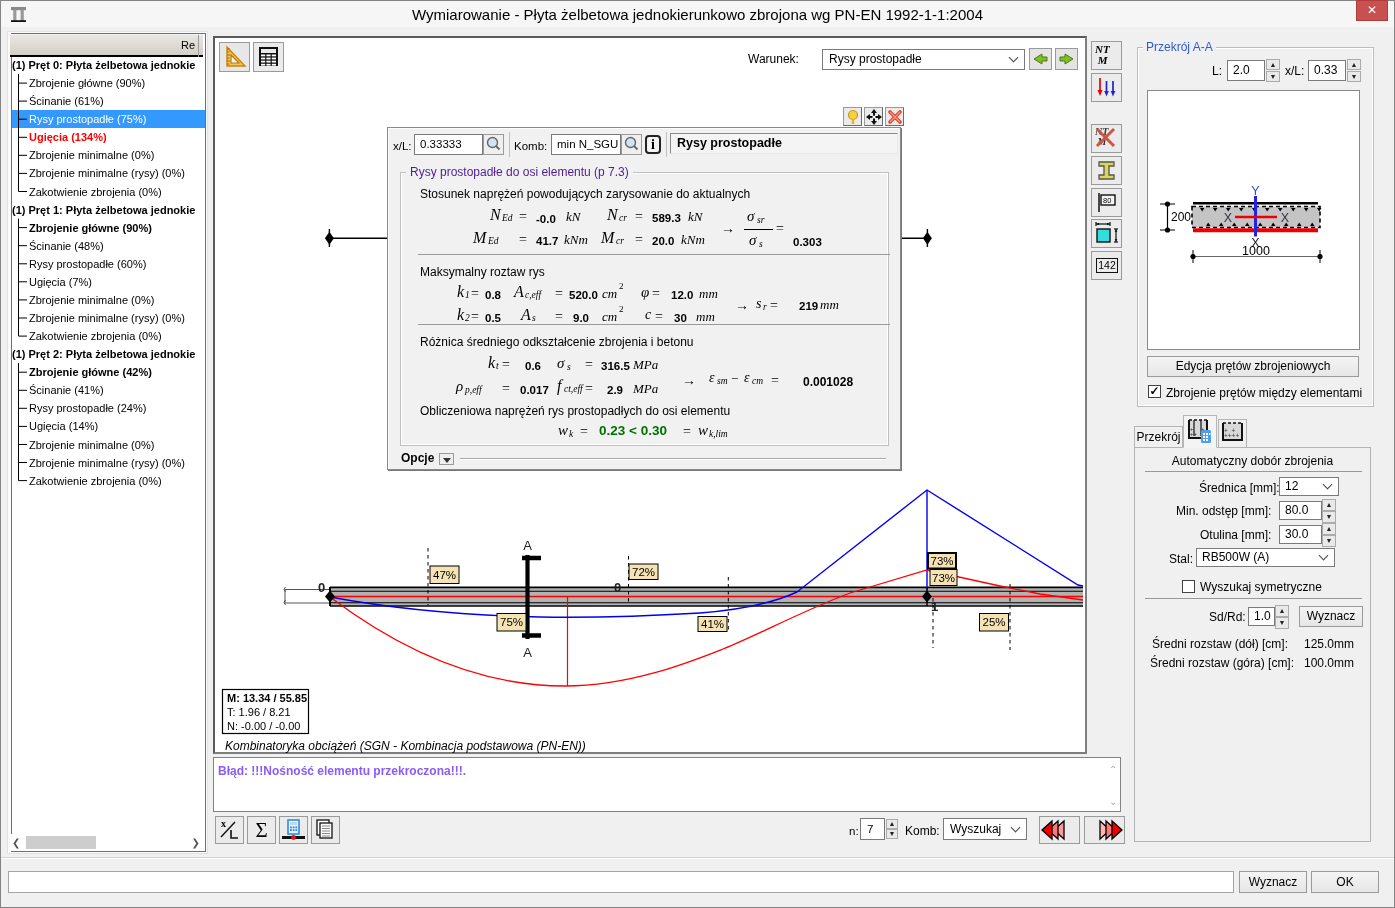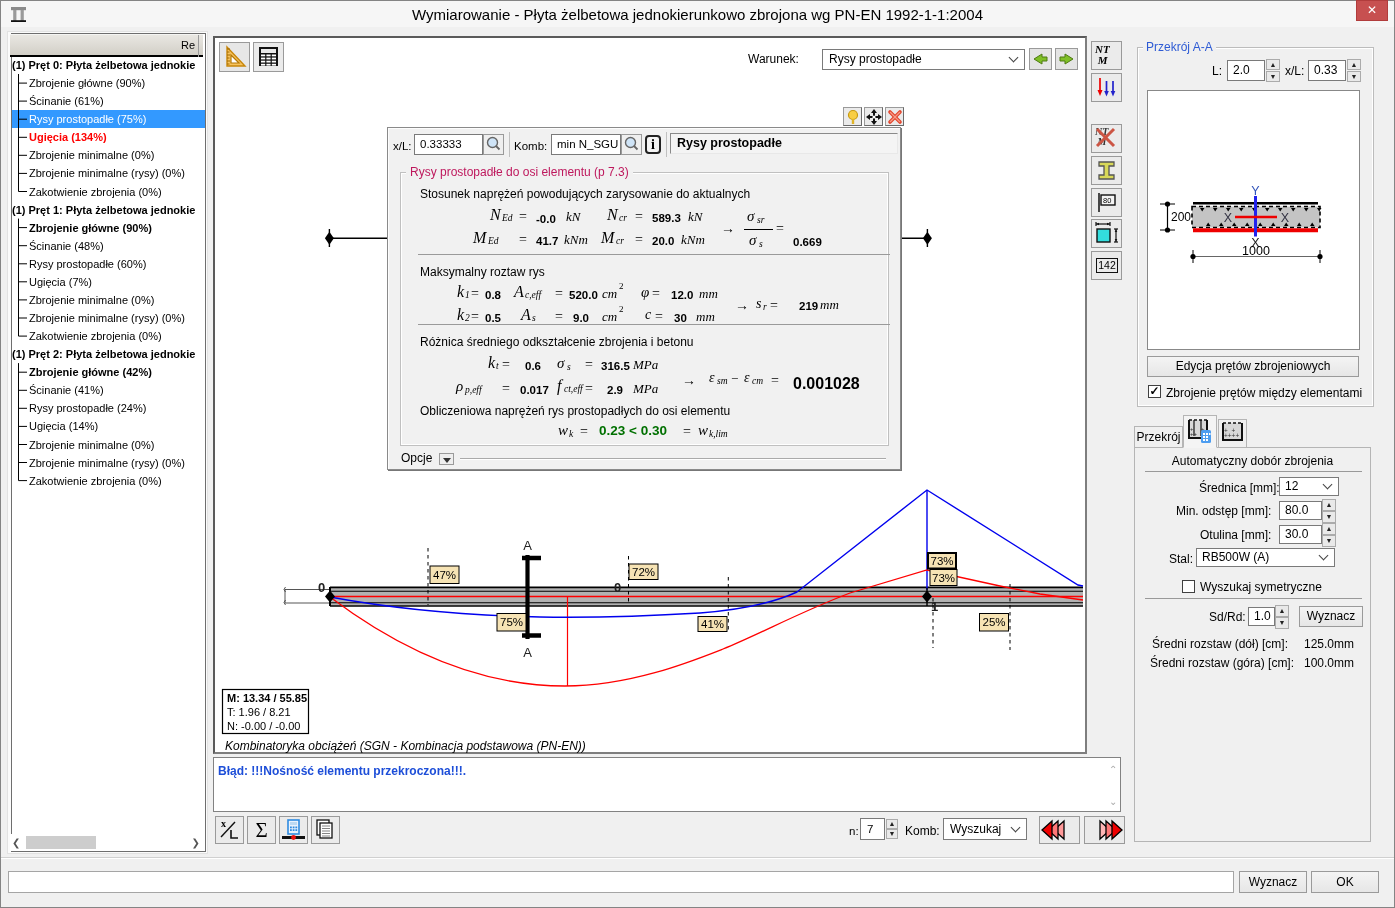--- a/index.html
+++ b/index.html
@@ -244,21 +244,21 @@
     <div class="lbl" style="left:126px;top:12px;">Komb:</div>
     <div class="input" style="left:163px;top:6px;width:70px;height:21px;line-height:19px;padding-left:5px;">min N_SGU</div>
     <div class="btn3d" style="left:233px;top:6px;width:21px;height:21px;border-color:#9a9a9a;background:#efefef;"><svg width="19" height="19" viewBox="0 0 19 19">
         <circle cx="8.5" cy="7.5" r="5" fill="#cfe4f7" stroke="#666" stroke-width="1.4"></circle>
         <line x1="12" y1="11" x2="15.5" y2="14.5" stroke="#666" stroke-width="1.8"></line>
       </svg></div>
     <div class="abs" style="left:257px;top:7px;width:16px;height:19px;border:2px solid #222;border-radius:4px;background:#f4f4f4;text-align:center;font-family:'Liberation Serif',serif;font-weight:bold;font-size:14px;line-height:15px;">i</div>
     <div class="abs" style="left:278px;top:4px;width:1px;height:25px;background:#c0c0c0;"></div>
     <div class="abs" style="left:282px;top:5px;width:228px;height:21px;background:#f4f4f4;border:1px solid;border-color:#8a8a8a #e8e8e8 #e8e8e8 #8a8a8a;font-size:12.5px;font-weight:bold;line-height:19px;padding-left:6px;">Rysy prostopadłe</div>
     <div class="abs" style="left:12px;top:44px;width:489px;height:274px;border:1px solid #c0c0c0;box-shadow:inset 0 0 0 1px #fff;"></div>
-    <div class="abs" style="left:18px;top:37px;background:#f1f1f1;color:#be185d;font-size:12px;padding:0 4px;">Rysy prostopadłe do osi elementu (p 7.3)</div>
+    <div class="abs" style="left:18px;top:37px;background:#f1f1f1;color:#4c1d95;font-size:12px;padding:0 4px;">Rysy prostopadłe do osi elementu (p 7.3)</div>
     <span class="abs" style="left:32px;top:59px;font-size:12px;">Stosunek naprężeń powodujących zarysowanie do aktualnych</span>
     <span class="abs serifit" style="left:102px;top:78px;font-size:16px;">N</span>
     <span class="abs serifit" style="left:114px;top:85px;font-size:9.5px;">Ed</span>
     <span class="abs" style="left:131px;top:81px;font-size:14px;font-family:'Liberation Serif',serif;">=</span>
     <span class="abs" style="left:148px;top:85px;font-size:11.5px;font-weight:bold;">-0.0</span>
     <span class="abs serifit" style="left:178px;top:81px;font-size:13px;">kN</span>
     <span class="abs serifit" style="left:219px;top:78px;font-size:16px;">N</span>
     <span class="abs serifit" style="left:231px;top:85px;font-size:9.5px;">cr</span>
     <span class="abs" style="left:247px;top:81px;font-size:14px;font-family:'Liberation Serif',serif;">=</span>
     <span class="abs" style="left:264px;top:84px;font-size:11.5px;font-weight:bold;">589.3</span>
@@ -273,21 +273,21 @@
     <span class="abs" style="left:247px;top:104px;font-size:14px;font-family:'Liberation Serif',serif;">=</span>
     <span class="abs" style="left:264px;top:107px;font-size:11.5px;font-weight:bold;">20.0</span>
     <span class="abs serifit" style="left:293px;top:104px;font-size:13px;">kNm</span>
     <span class="abs" style="left:333px;top:93px;font-size:14px;font-family:'Liberation Serif',serif;">→</span>
     <span class="abs serifit" style="left:359px;top:80px;font-size:15px;">σ</span>
     <span class="abs serifit" style="left:369px;top:87px;font-size:9.5px;">sr</span>
     <div class="abs" style="left:356px;top:100.5px;width:29px;height:1.3px;background:#000;"></div>
     <span class="abs serifit" style="left:361px;top:104px;font-size:15px;">σ</span>
     <span class="abs serifit" style="left:371px;top:111px;font-size:9.5px;">s</span>
     <span class="abs" style="left:388px;top:93px;font-size:14px;font-family:'Liberation Serif',serif;">=</span>
-    <span class="abs" style="left:405px;top:108px;font-size:11.5px;font-weight:bold;">0.669</span>
+    <span class="abs" style="left:405px;top:108px;font-size:11.5px;font-weight:bold;">0.303</span>
     <div class="abs" style="left:30px;top:126px;width:472px;height:1px;background:#9a9a9a;"></div>
     <span class="abs" style="left:32px;top:137px;font-size:12px;">Maksymalny roztaw rys</span>
     <span class="abs serifit" style="left:69px;top:155px;font-size:16px;">k</span>
     <span class="abs serifit" style="left:77px;top:162px;font-size:9.5px;">1</span>
     <span class="abs" style="left:83px;top:158px;font-size:14px;font-family:'Liberation Serif',serif;">=</span>
     <span class="abs" style="left:97px;top:161px;font-size:11.5px;font-weight:bold;">0.8</span>
     <span class="abs serifit" style="left:126px;top:155px;font-size:16px;">A</span>
     <span class="abs serifit" style="left:137px;top:162px;font-size:9.5px;">c,eff</span>
     <span class="abs" style="left:167px;top:158px;font-size:14px;font-family:'Liberation Serif',serif;">=</span>
     <span class="abs" style="left:181px;top:161px;font-size:11.5px;font-weight:bold;">520.0</span>
@@ -337,38 +337,38 @@
     <span class="abs" style="left:197px;top:253px;font-size:14px;font-family:'Liberation Serif',serif;">=</span>
     <span class="abs" style="left:219px;top:256px;font-size:11.5px;font-weight:bold;">2.9</span>
     <span class="abs serifit" style="left:245px;top:253px;font-size:13px;">MPa</span>
     <span class="abs" style="left:294px;top:245px;font-size:14px;font-family:'Liberation Serif',serif;">→</span>
     <span class="abs serifit" style="left:321px;top:242px;font-size:14px;">ε</span>
     <span class="abs serifit" style="left:329px;top:248px;font-size:9.5px;">sm</span>
     <span class="abs" style="left:343px;top:243px;font-size:13px;font-family:'Liberation Serif',serif;">−</span>
     <span class="abs serifit" style="left:356px;top:242px;font-size:14px;">ε</span>
     <span class="abs serifit" style="left:364px;top:248px;font-size:9.5px;">cm</span>
     <span class="abs" style="left:383px;top:245px;font-size:14px;font-family:'Liberation Serif',serif;">=</span>
-    <span class="abs" style="left:405px;top:247px;font-size:16px;font-weight:bold;">0.001028</span>
+    <span class="abs" style="left:415px;top:247px;font-size:12px;font-weight:bold;">0.001028</span>
     <span class="abs" style="left:32px;top:276px;font-size:12px;">Obliczeniowa naprężeń rys prostopadłych do osi elementu</span>
     <span class="abs serifit" style="left:170px;top:294px;font-size:15px;">w</span>
     <span class="abs serifit" style="left:181px;top:301px;font-size:9.5px;">k</span>
     <span class="abs" style="left:192px;top:296px;font-size:14px;font-family:'Liberation Serif',serif;">=</span>
     <span class="abs" style="left:211px;top:295px;font-size:13.5px;font-weight:bold;color:#007000;">0.23 &lt; 0.30</span>
     <span class="abs" style="left:295px;top:296px;font-size:14px;font-family:'Liberation Serif',serif;">=</span>
     <span class="abs serifit" style="left:310px;top:294px;font-size:15px;">w</span>
     <span class="abs serifit" style="left:321px;top:301px;font-size:9.5px;">k,lim</span>
-    <div class="abs" style="left:13px;top:323px;font-size:12px;font-weight:normal;">Opcje</div>
+    <div class="abs" style="left:13px;top:323px;font-size:12px;font-weight:bold;">Opcje</div>
     <div class="abs" style="left:51px;top:325px;width:15px;height:12px;border:1px solid #9a9a9a;background:#eee;">
       <span style="position:absolute;left:3.2px;top:4px;width:0;height:0;border-left:4px solid transparent;border-right:4px solid transparent;border-top:5px solid #333;"></span>
     </div>
     <div class="abs" style="left:72px;top:330px;width:426px;height:1px;background:#aaa;box-shadow:0 1px 0 #fff;"></div>
   </div>
 
 <div class="abs" style="left:213px;top:757px;width:908px;height:55px;background:#fff;border:1px solid #828282;"></div>
-<div class="abs" style="left:218px;top:764px;font-size:12px;font-weight:bold;color:#1d4ed8;">Błąd: !!!Nośność elementu przekroczona!!!.</div>
+<div class="abs" style="left:218px;top:764px;font-size:12px;font-weight:bold;color:#8b5cf6;">Błąd: !!!Nośność elementu przekroczona!!!.</div>
 <div class="abs" style="left:1109px;top:764px;font-size:10px;color:#aaa;">⌃</div>
 <div class="abs" style="left:1109px;top:796px;font-size:10px;color:#aaa;">⌄</div>
 
 <div class="btn3d" style="left:215px;top:816px;width:29px;height:28px;">
 <svg width="27" height="26" viewBox="0 0 27 26">
       <text x="5" y="10" font-size="10" font-weight="bold" font-family="Liberation Serif">x</text>
       <line x1="5" y1="20" x2="19" y2="5" stroke="#111" stroke-width="1.4"></line>
       <path d="M15 13 L15 21 L22 21" fill="none" stroke="#111" stroke-width="1.6"></path>
     </svg></div>
 <div class="btn3d" style="left:247px;top:816px;width:29px;height:28px;">

